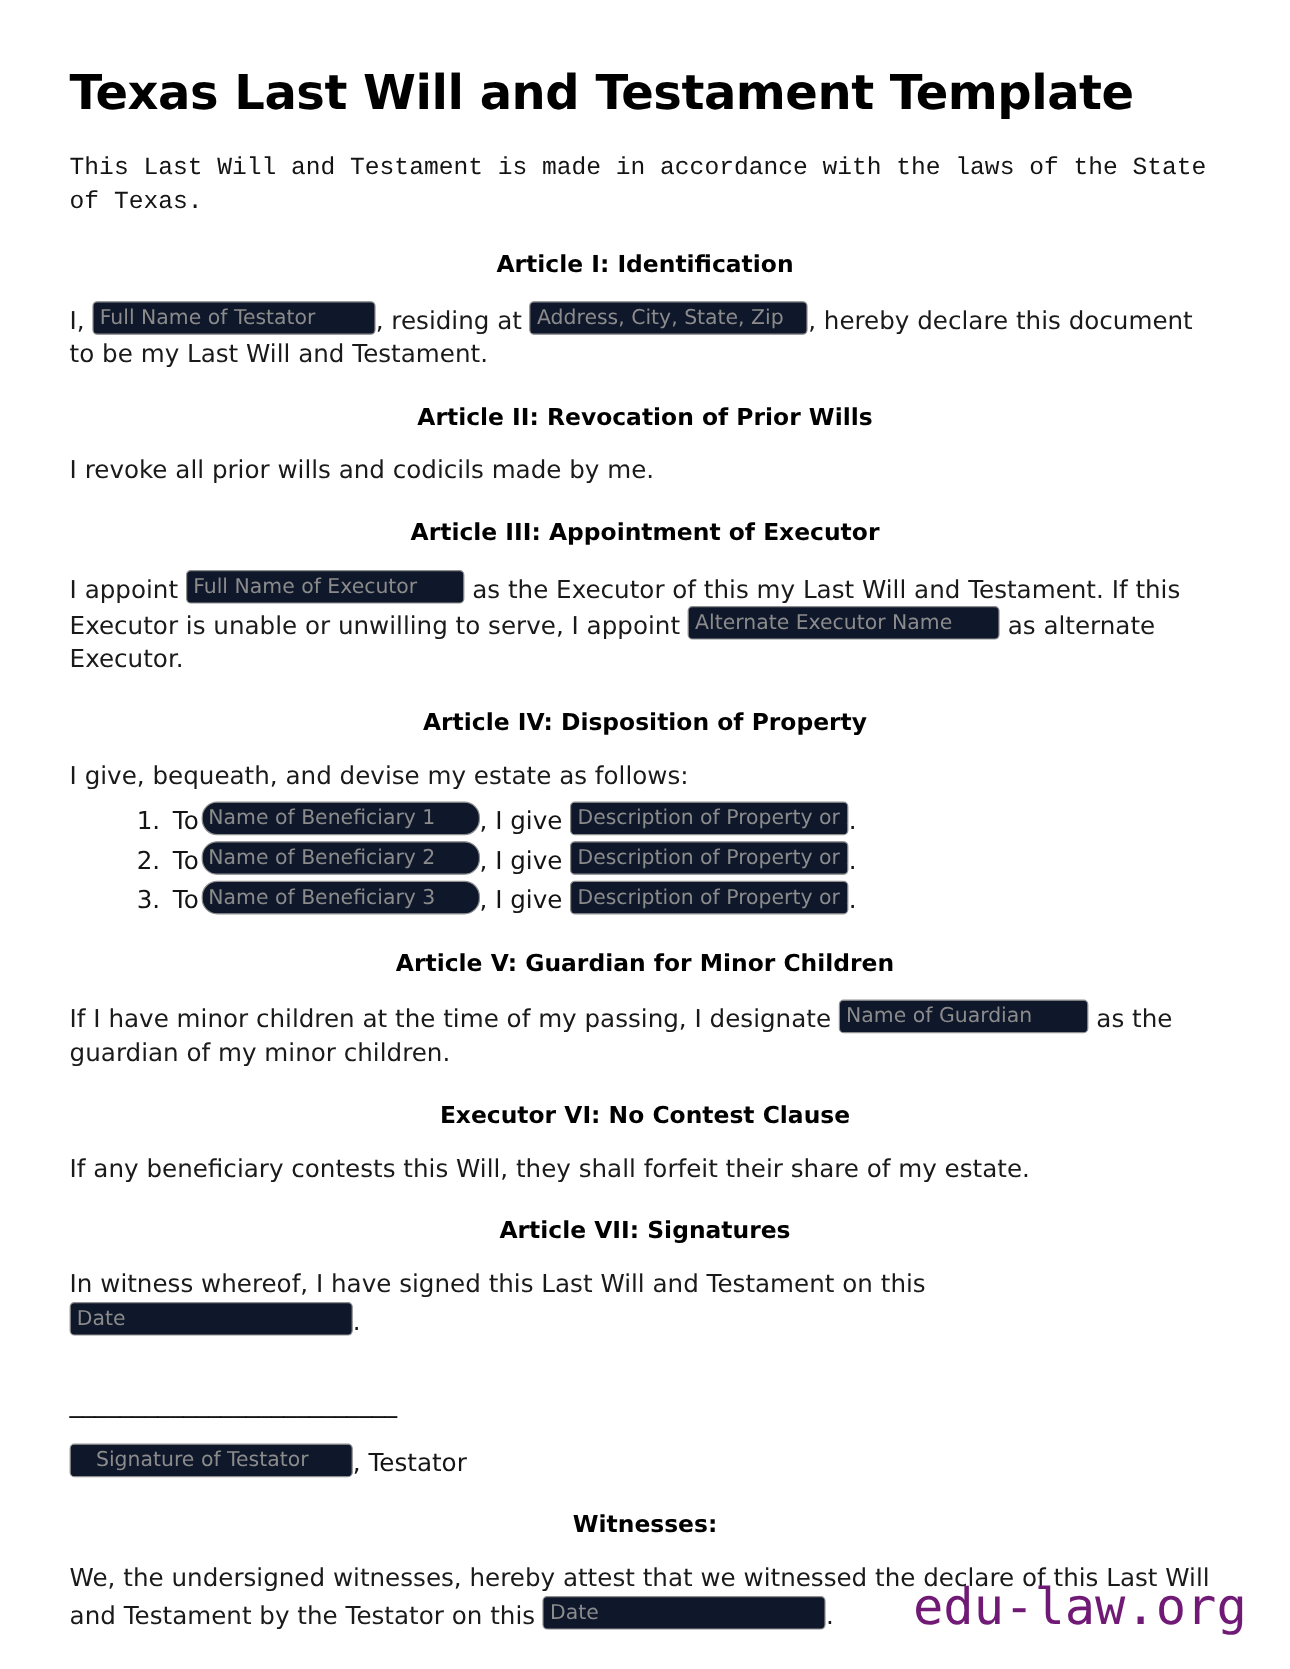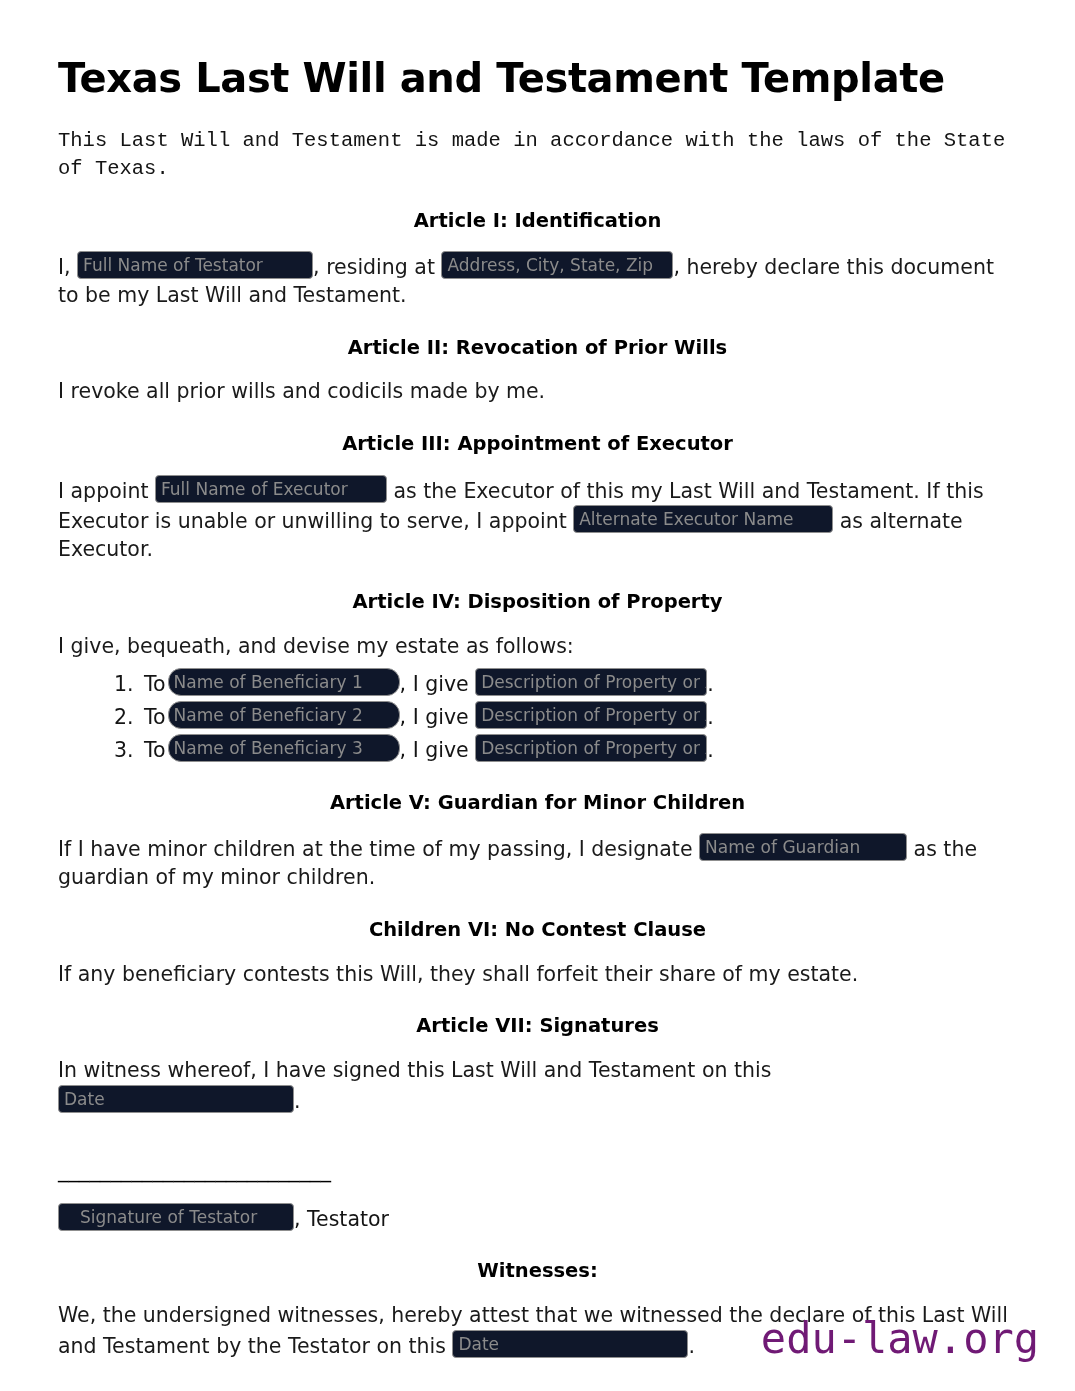--- a/index.html
+++ b/index.html
@@ -148,21 +148,21 @@
   <p class="body-text">I give, bequeath, and devise my estate as follows:</p>
   <ol class="bequest-list">
     <li><span class="lead">To</span><span class="field w-benef">Name of Beneficiary 1</span><span>, I give</span> <span class="field w-desc">Description of Property or Asset</span><span>.</span></li>
     <li><span class="lead">To</span><span class="field w-benef">Name of Beneficiary 2</span><span>, I give</span> <span class="field w-desc">Description of Property or Asset</span><span>.</span></li>
     <li><span class="lead">To</span><span class="field w-benef">Name of Beneficiary 3</span><span>, I give</span> <span class="field w-desc">Description of Property or Asset</span><span>.</span></li>
   </ol>
 
   <h2 class="article-heading">Article V: Guardian for Minor Children</h2>
   <p class="body-text"><span>If I have minor children at the time of my passing, I designate</span> <span class="field w-guardian">Name of Guardian</span> <span>as the guardian of my minor children.</span></p>
 
-  <h2 class="article-heading">Children VI: No Contest Clause</h2>
+  <h2 class="article-heading">Executor VI: No Contest Clause</h2>
   <p class="body-text">If any beneficiary contests this Will, they shall forfeit their share of my estate.</p>
 
   <h2 class="article-heading">Article VII: Signatures</h2>
   <p class="body-text"><span>In witness whereof, I have signed this Last Will and Testament on this</span><br><span class="field w-date">Date</span><span>.</span></p>
 
   <div class="spacer-sig-top"></div>
   <p class="sig-rule">__________________________</p>
   <div class="spacer-sig-mid"></div>
   <p class="signature-row"><span class="field w-signature">Signature of Testator</span><span>, Testator</span></p>
 

